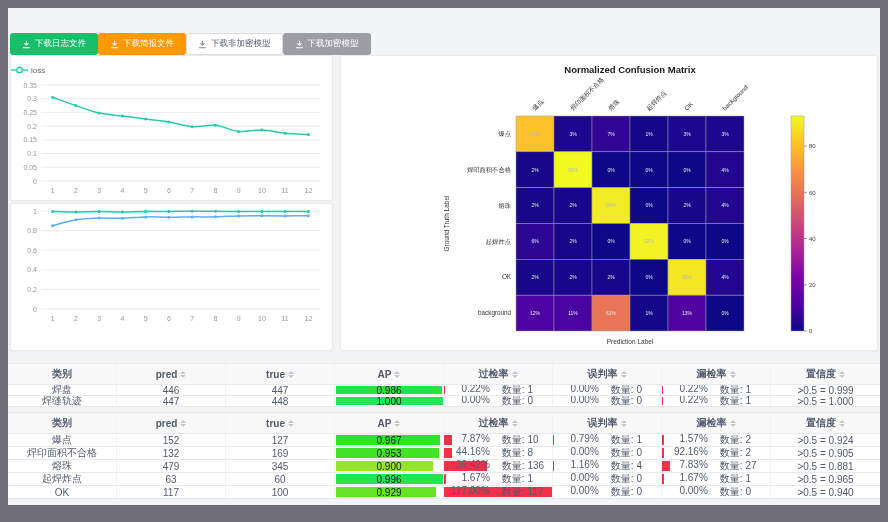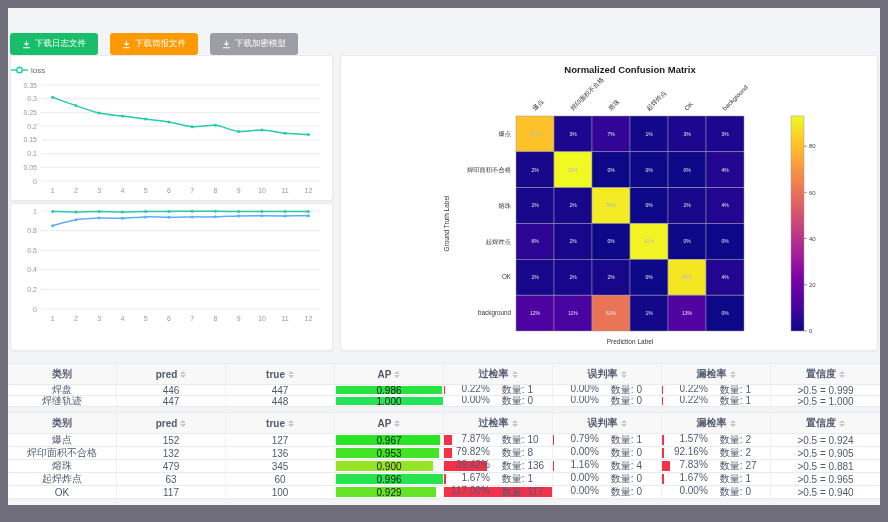--- a/index.html
+++ b/index.html
@@ -1,19 +1,19 @@
 <!DOCTYPE html>
 <html><head>
 <meta charset="utf-8">
 <style>
   * { margin:0; padding:0; box-sizing:border-box; }
   html,body { width:888px; height:522px; overflow:hidden; }
   body { font-family:"Liberation Sans",sans-serif; background:#706d7a; position:relative; }
   .content { position:absolute; left:8px; top:8px; width:872px; height:497px; background:#f3f4f6; }
-  .toolbar { position:absolute; left:2px; top:25px; display:flex; gap:12px; }
+  .toolbar { position:absolute; left:2px; top:25px; display:flex; gap:0; }
   .btn { height:22px; padding:0 11px; border-radius:3px; font-size:8.5px; display:flex; align-items:center; gap:4px; border:1px solid transparent; cursor:pointer; white-space:nowrap; }
   .btn.success { background:#19be6b; color:#fff; }
   .btn.warning { background:#ff9900; color:#fff; }
   .btn.default { background:#fff; color:#515a6e; border-color:#dcdee2; }
   .btn.disabled { background:#9d9da5; color:#fff;align-items:center; }
   .card { position:absolute; background:#fff; border:1px solid #e8eaec; border-radius:3px; box-shadow:0 1px 2px rgba(0,0,0,.04); }
   .card-loss { left:2px; top:47px; width:323px; height:146px; }
   .card-map  { left:2px; top:195px; width:323px; height:148px; }
   .card-cm   { left:332px; top:47px; width:538px; height:296px; }
   .legend { height:22px; display:flex; align-items:center; gap:14px; padding-top:6px; }
@@ -47,20 +47,26 @@
         <svg width="9" height="9" viewBox="0 0 12 12">
           <path d="M6 1.2v5.6M3.6 4.6L6 7l2.4-2.4M2 10.2h8" stroke="#ffffff" stroke-width="1.4" fill="none" stroke-linecap="round" stroke-linejoin="round"></path>
         </svg>
         <span>下载日志文件</span>
       </button>
       <button class="btn warning">
         <svg width="9" height="9" viewBox="0 0 12 12">
           <path d="M6 1.2v5.6M3.6 4.6L6 7l2.4-2.4M2 10.2h8" stroke="#ffffff" stroke-width="1.4" fill="none" stroke-linecap="round" stroke-linejoin="round"></path>
         </svg>
         <span>下载简报文件</span>
+      </button>
+      <button class="btn default">
+        <svg width="9" height="9" viewBox="0 0 12 12">
+          <path d="M6 1.2v5.6M3.6 4.6L6 7l2.4-2.4M2 10.2h8" stroke="#808695" stroke-width="1.4" fill="none" stroke-linecap="round" stroke-linejoin="round"></path>
+        </svg>
+        <span>下载非加密模型</span>
       </button>
       <button class="btn disabled">
         <svg width="9" height="9" viewBox="0 0 12 12">
           <path d="M6 1.2v5.6M3.6 4.6L6 7l2.4-2.4M2 10.2h8" stroke="#ffffff" stroke-width="1.4" fill="none" stroke-linecap="round" stroke-linejoin="round"></path>
         </svg>
         <span>下载加密模型</span>
       </button>
     </div>
 
   <div class="card card-loss">
@@ -515,30 +521,30 @@
         </div>
       </div>
       <div class="trow body" style="height:13px">
         <div class="tcell">
           <span class="center">焊印面积不合格</span>
         </div>
         <div class="tcell">
           <span class="center">132</span>
         </div>
         <div class="tcell">
-          <span class="center">136</span>
+          <span class="center">169</span>
         </div>
         <div class="tcell">
           <span class="ap-bar" style="width:95.3%;background:hsl(111,78%,52%)"></span>
           <span class="center" style="color:#1a1a1a">0.953</span>
         </div>
         <div class="tcell">
           <span class="rate-bar" style="width:7.62%"></span>
           <span class="cell-text">
-            <span class="pct">79.82%</span>
+            <span class="pct">44.16%</span>
             <span class="cnt">数量: 8</span>
           </span>
         </div>
         <div class="tcell">
           <span class="cell-text">
             <span class="pct">0.00%</span>
             <span class="cnt">数量: 0</span>
           </span>
         </div>
         <div class="tcell">

